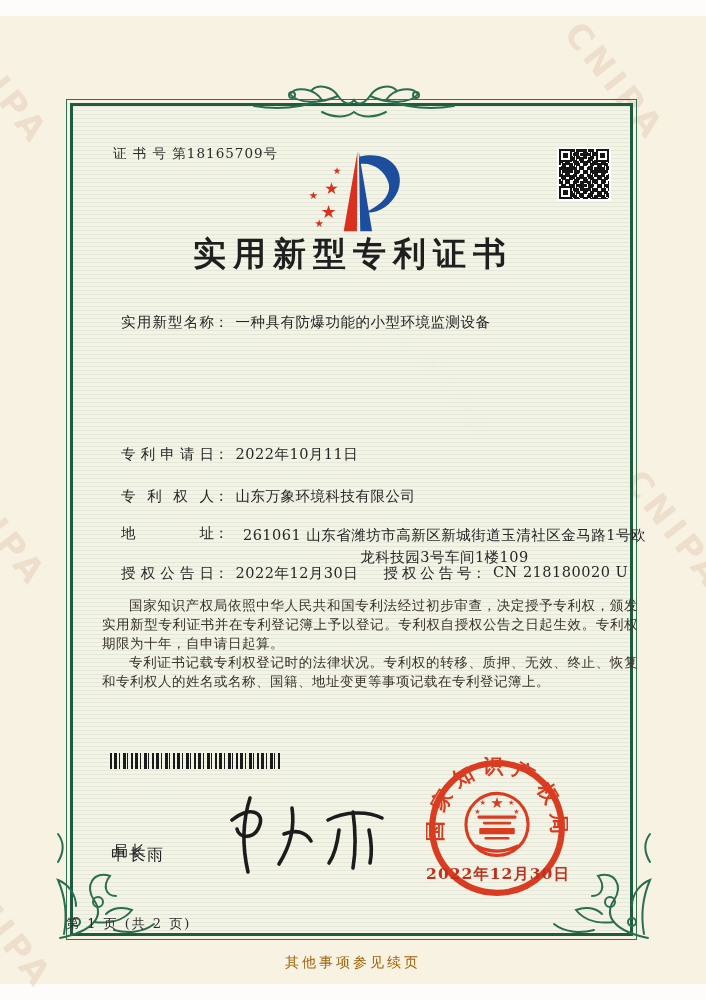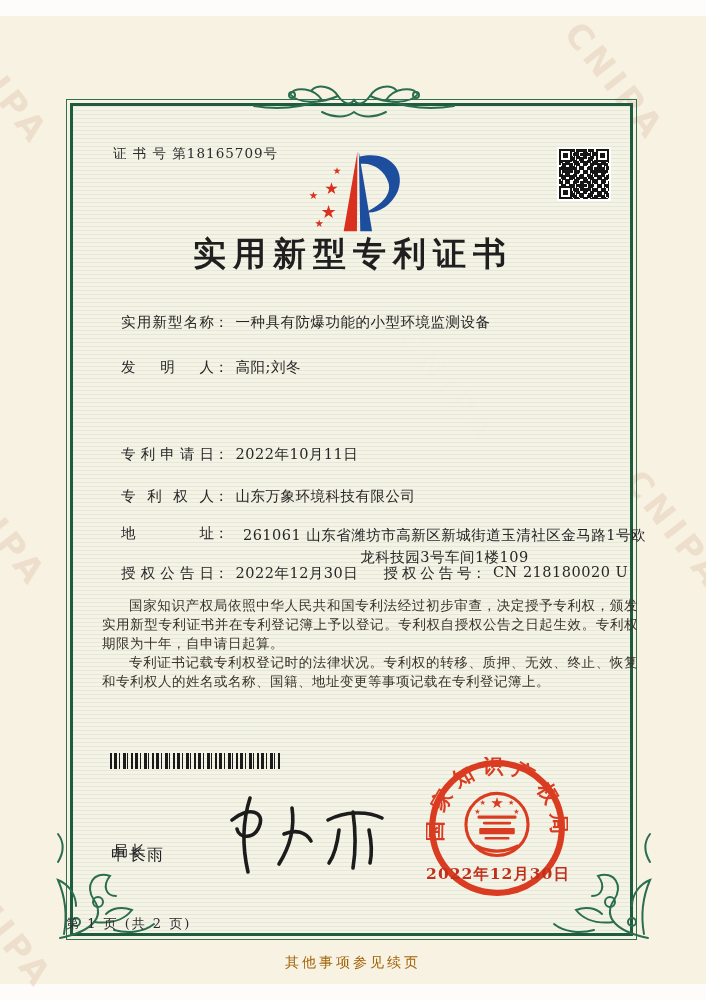--- a/index.html
+++ b/index.html
@@ -142,23 +142,20 @@
         <div class="finder finder-tr"></div>
         <div class="finder finder-bl"></div>
       </div>
     </div>
 
     <div class="title">实用新型专利证书</div>
 
     <div class="row" style="top:313px">
       <span class="flabel">实用新型名称</span><span class="colon">：</span><span class="fvalue">一种具有防爆功能的小型环境监测设备</span>
     </div>
-    <div class="row" style="top:358px">
-      <span class="flabel">发明人</span><span class="colon">：</span><span class="fvalue">高阳;刘冬</span>
-    </div>
     <div class="row" style="top:445px">
       <span class="flabel">专利申请日</span><span class="colon">：</span><span class="fvalue">2022年10月11日</span>
     </div>
     <div class="row" style="top:487px">
       <span class="flabel">专利权人</span><span class="colon">：</span><span class="fvalue">山东万象环境科技有限公司</span>
     </div>
     <div class="row row-addr" style="top:524px">
       <span class="flabel">地址</span><span class="colon">：</span><span class="fvalue">261061 山东省潍坊市高新区新城街道玉清社区金马路1号欧龙科技园3号车间1楼109</span>
     </div>
     <div class="row" style="top:564px">

